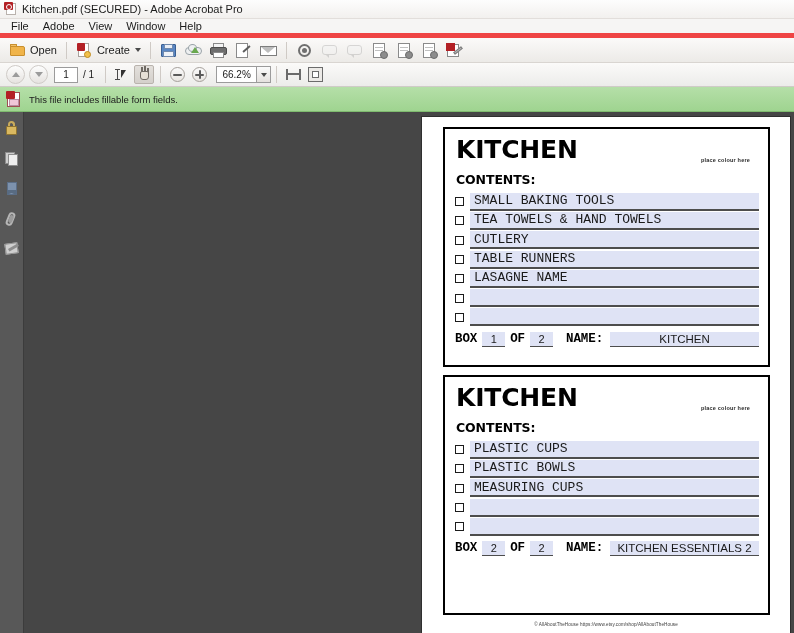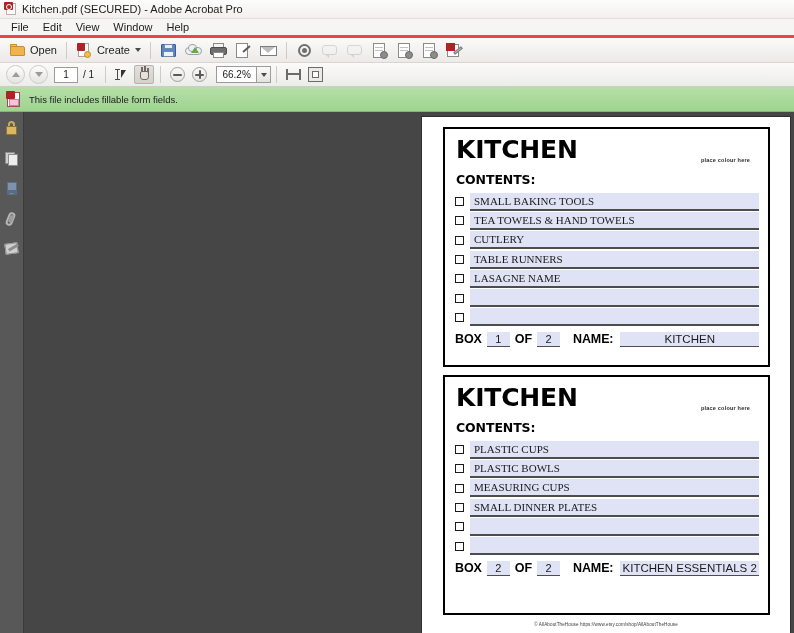--- a/index.html
+++ b/index.html
@@ -56,21 +56,21 @@
   .titlebar .t {
     font-size: 11px;
     color: #1b1b1b;
     white-space: nowrap;
   }
 
   
   .menubar {
     height: 19px;
     background: #f6f5f4;
-    border-bottom: 3px solid #ef4444;
+    border-bottom: 5px solid #ef4444;
     display: flex;
     align-items: center;
     padding-left: 4px;
     flex: 0 0 auto;
   }
   .menubar .m {
     font-size: 11px;
     color: #1b1b1b;
     padding: 1px 7px;
     cursor: default;
@@ -376,34 +376,34 @@
     margin-left: 6px;
     height: 18px;
     background: #dfe3f5;
     border-bottom: 2px solid #4d4d4d;
     display: flex;
     align-items: center;
     padding-left: 4px;
     overflow: hidden;
   }
   .fieldline span {
-    font-size: 11px;
+    font-size: 13px;
     color: #1a1a1a;
     white-space: nowrap;
-    font-family: Liberation Serif, serif;
+    font-family: Liberation Mono, monospace;
   }
 
   .boxrow {
     display: flex;
     align-items: flex-end;
     margin-top: 5px;
     padding-left: 1px;
   }
   .boxrow .lbl {
-    font-family: Liberation Sans, sans-serif;
+    font-family: Liberation Mono, monospace;
     font-size: 12.5px;
     font-weight: bold;
     color: #000;
     line-height: 15px;
     letter-spacing: -0.1px;
   }
   .numfield {
     width: 23px;
     height: 15px;
     background: #dfe3f5;
@@ -453,21 +453,21 @@
   <div class="titlebar">
     <div class="title-icon">
       <div class="pg"></div>
         <div class="rd"></div>
     </div>
     <div class="t">Kitchen.pdf (SECURED) - Adobe Acrobat Pro</div>
   </div>
 
   <div class="menubar">
     <div class="m">File</div>
-    <div class="m">Edit</div>
+    <div class="m">Adobe</div>
     <div class="m">View</div>
     <div class="m">Window</div>
     <div class="m">Help</div>
   </div>
 
   <div class="toolbar1">
     <div class="tb-btn">
       <div class="ico i-folder">
           <div class="tab"></div>
           <div class="b"></div>
@@ -745,26 +745,20 @@
             </div>
             <div class="row">
               <div class="chk"></div>
               <div class="fieldline">
                   <span>MEASURING CUPS</span>
                 </div>
             </div>
             <div class="row">
               <div class="chk"></div>
               <div class="fieldline">
-                  <span>SMALL DINNER PLATES</span>
-                </div>
-            </div>
-            <div class="row">
-              <div class="chk"></div>
-              <div class="fieldline">
                   <span></span>
                 </div>
             </div>
             <div class="row">
               <div class="chk"></div>
               <div class="fieldline">
                   <span></span>
                 </div>
             </div>
           </div>

